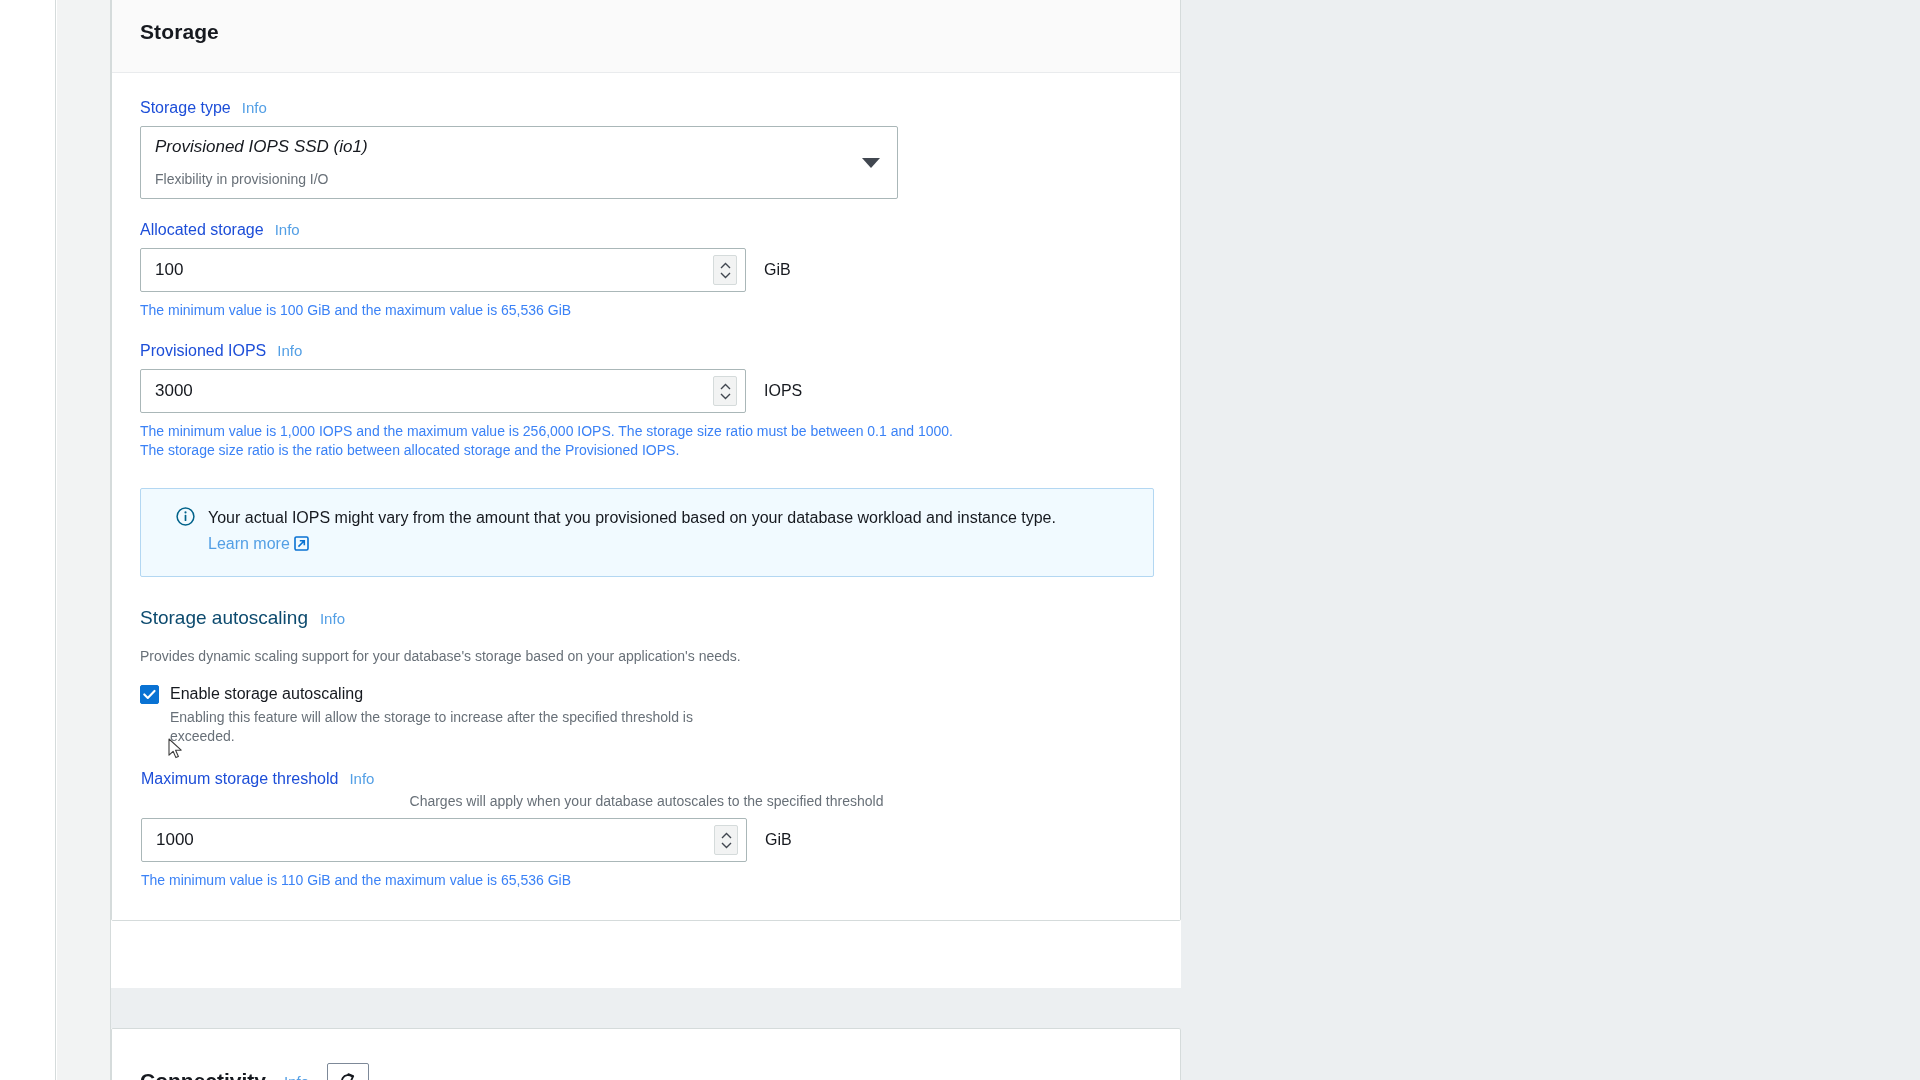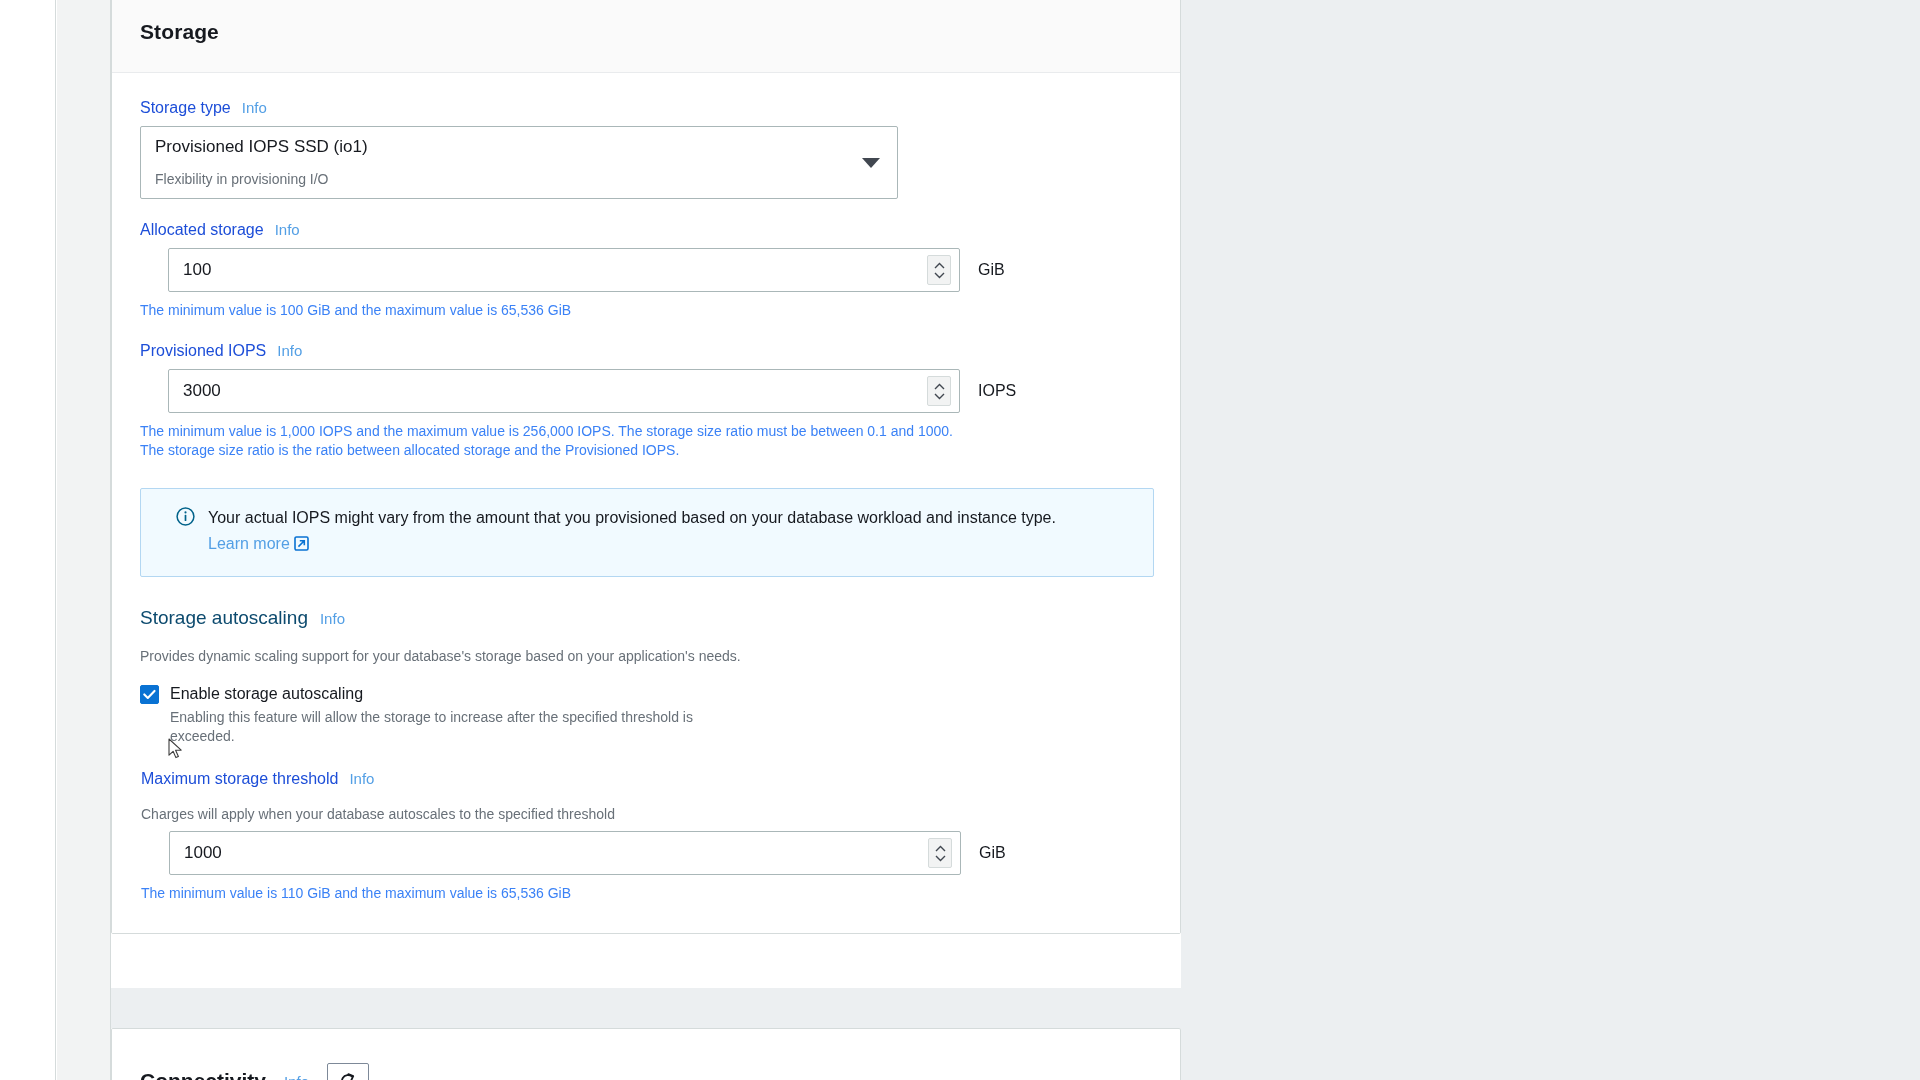--- a/index.html
+++ b/index.html
@@ -101,20 +101,21 @@
     border: 1px solid #aab7b8;
     border-radius: 2px;
     background: #ffffff;
     padding: 8px 14px 9px 14px;
     cursor: pointer;
   }
   .select-primary {
     font-size: 17px;
     color: #16191f;
     line-height: 23px;
+    font-style: italic;
   }
   .select-secondary {
     font-size: 14px;
     color: #687078;
     line-height: 20px;
     margin-top: 11px;
   }
   .select-caret {
     position: absolute;
     right: 17px; top: 50%;
@@ -126,28 +127,27 @@
   }
 
   
   .input-row {
     display: flex;
     align-items: center;
     gap: 18px;
   }
   .num-input-wrap {
     position: relative;
-    width: 792px;
+    width: 606px;
     height: 44px;
     border: 1px solid #aab7b8;
     border-radius: 2px;
     background: #ffffff;
     display: flex;
     align-items: center;
-    margin-left: 28px;
   }
   .num-input {
     border: 0;
     outline: none;
     background: transparent;
     font-family: "Liberation Sans", sans-serif;
     font-size: 17px;
     color: #16191f;
     padding: 0 42px 0 14px;
     width: 100%;
@@ -256,22 +256,23 @@
     color: #687078;
     line-height: 19px;
     margin-top: 4px;
     max-width: 545px;
   }
 
   .subfield { margin-top: 24px; margin-left: 1px; }
   .subfield-desc {
     font-size: 14px;
     color: #687078;
-    margin-top: 18px;
+    margin-top: 5px;
     margin-bottom: 9px;
+    text-align: center;
   }
 
   
   .card-bottom {
     position: absolute;
     left: 111px; top: 1028px;
     width: 1070px;
     height: 60px;
     background: #ffffff;
     border: 1px solid #d5dbdb;

